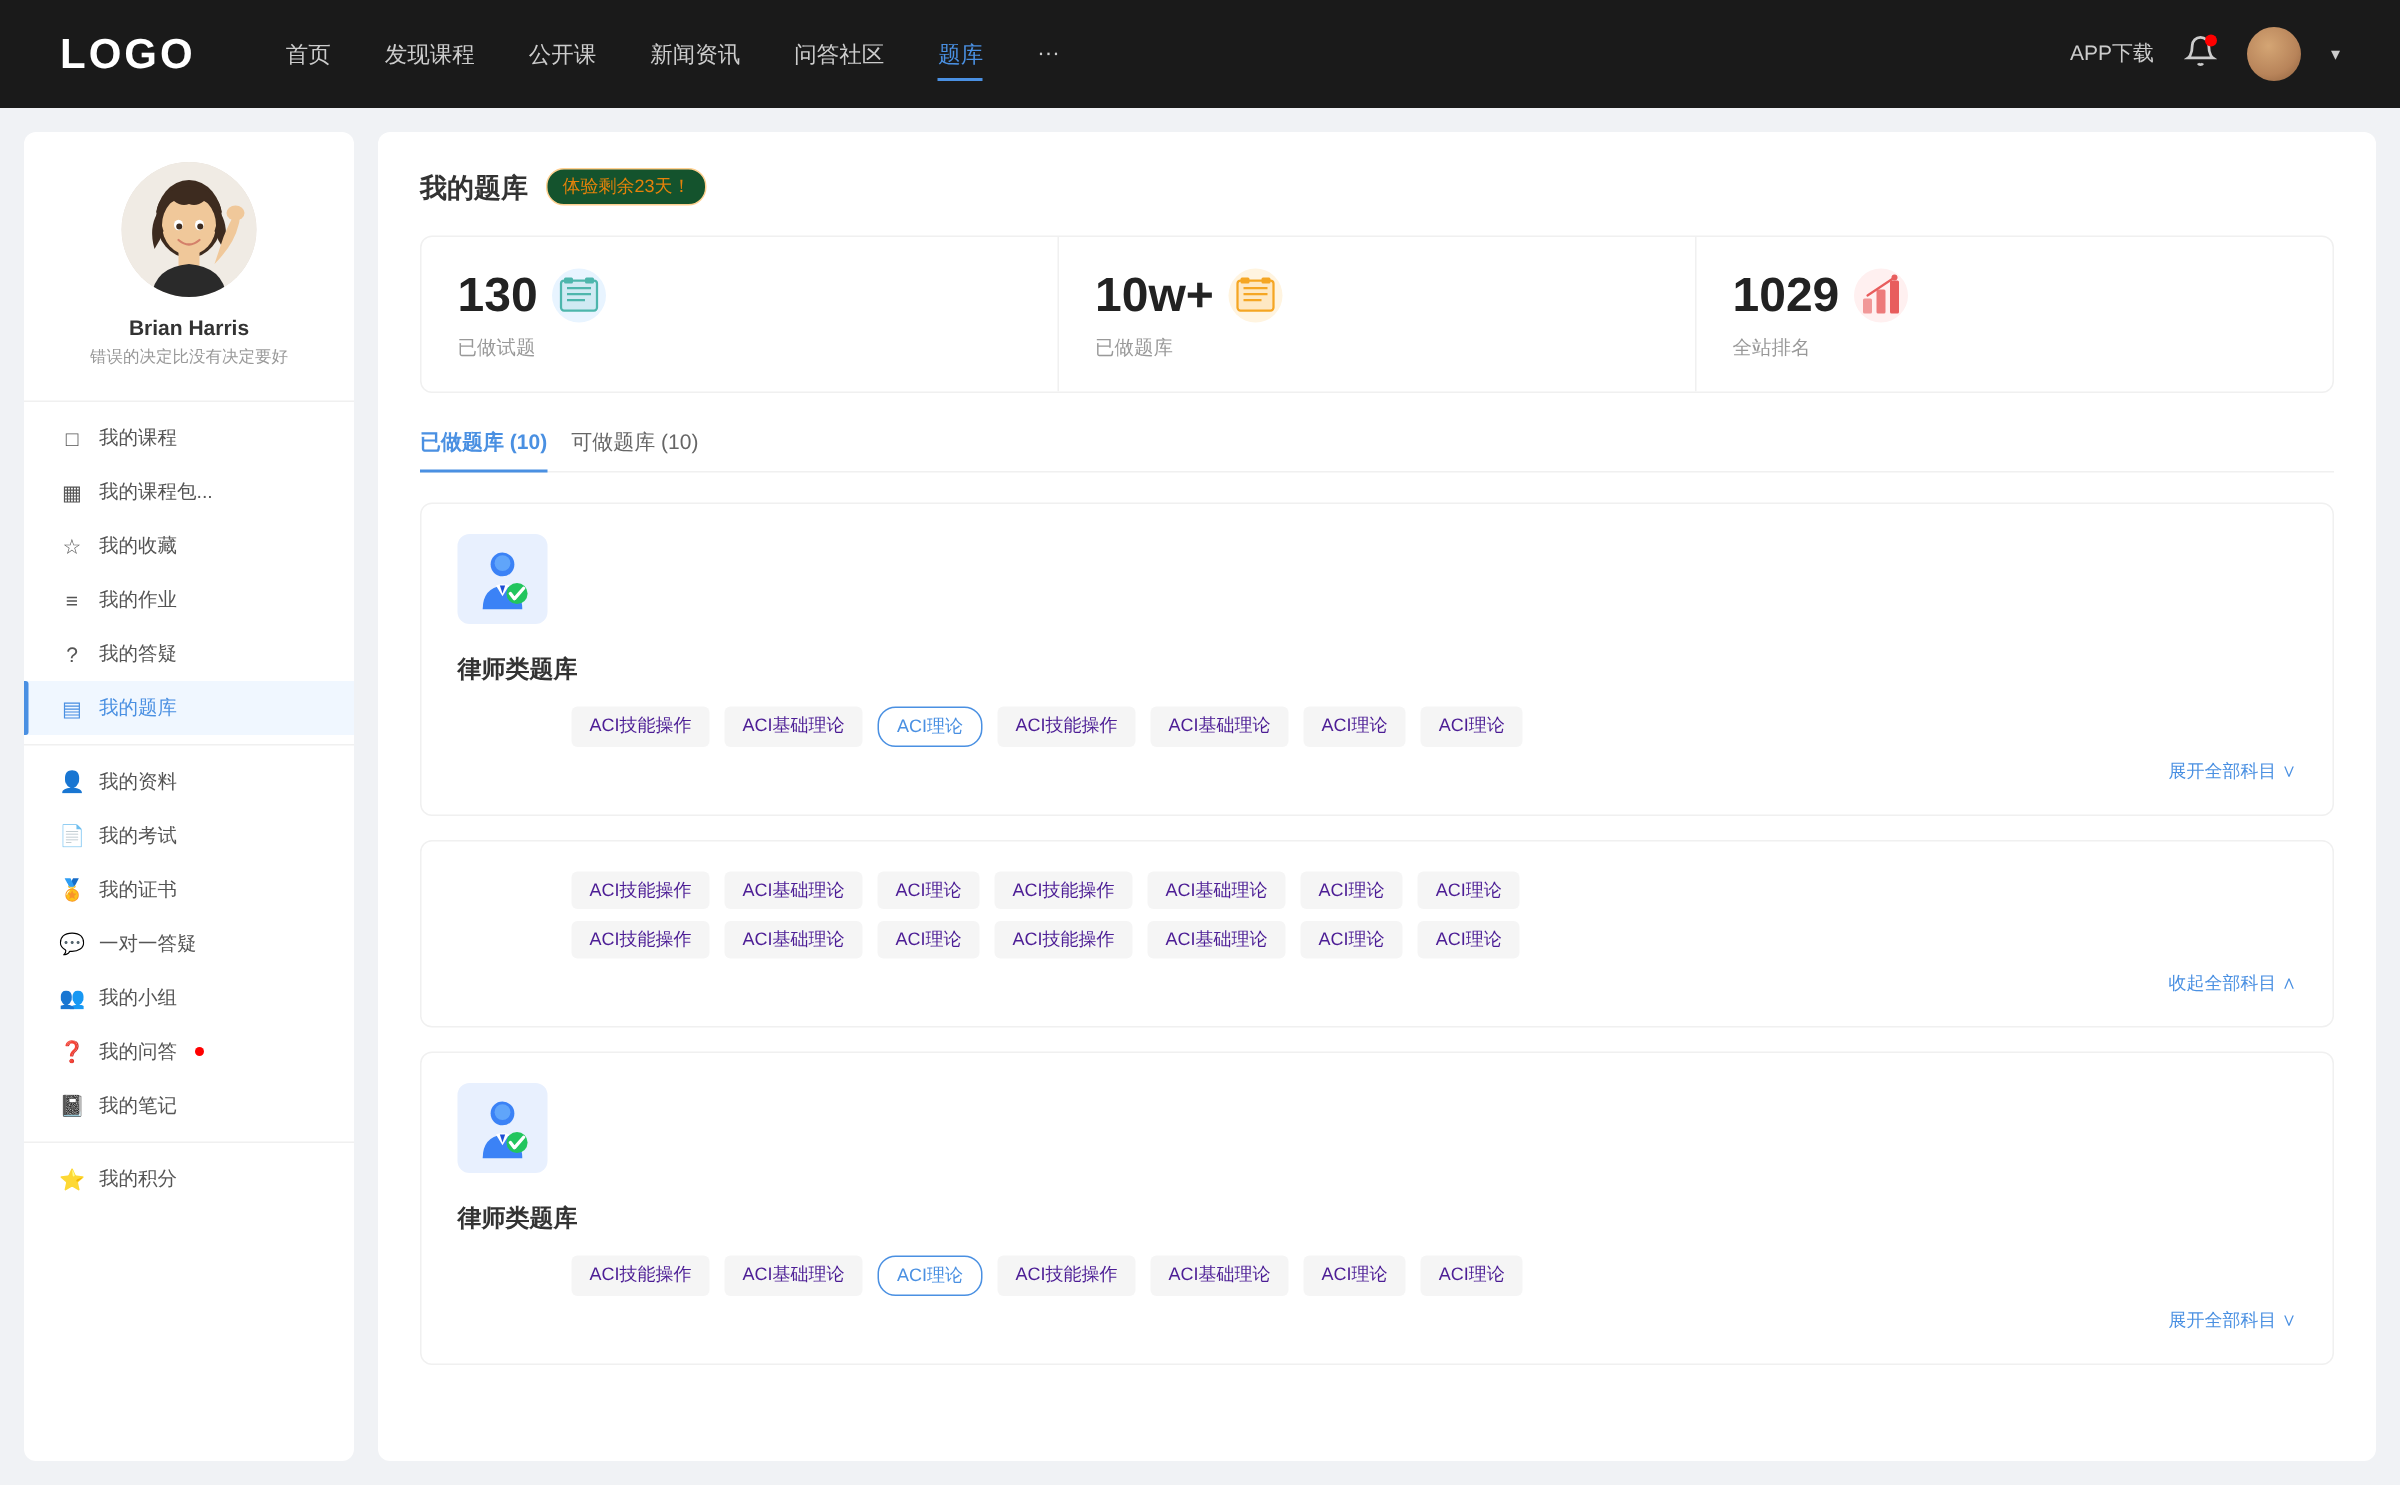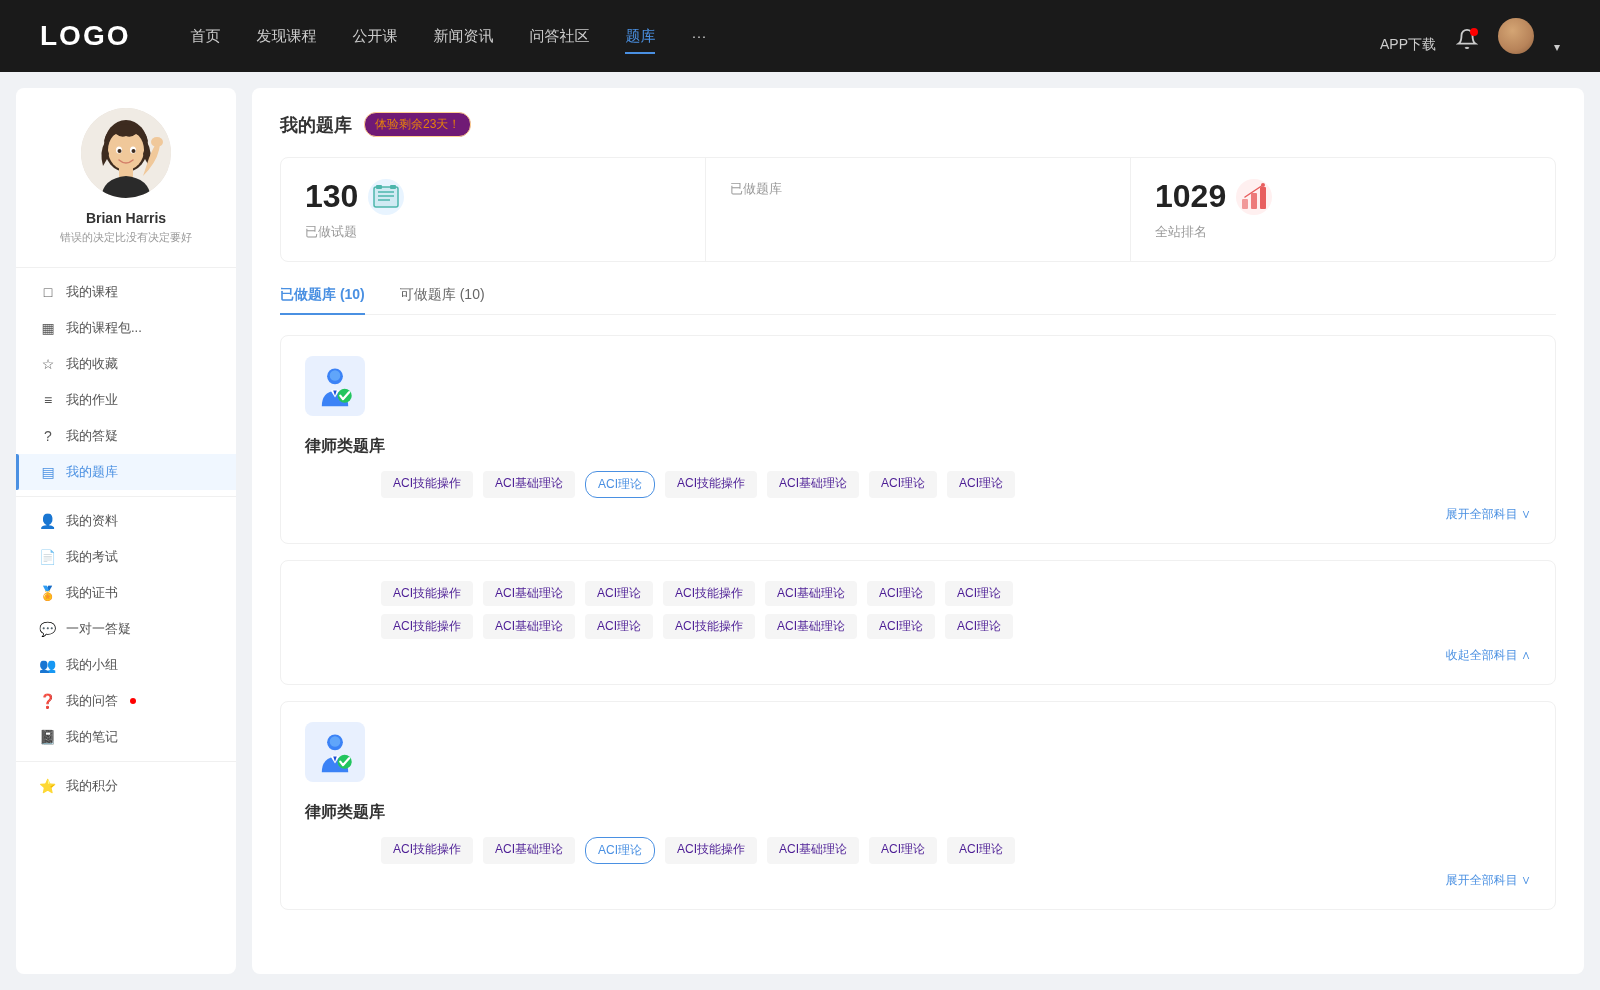--- a/index.html
+++ b/index.html
@@ -40,21 +40,21 @@
     .nav-link.active::after {
       content: '';
       position: absolute;
       bottom: -4px;
       left: 0; right: 0;
       height: 2px;
       background: #4a90e2;
     }
     .nav-right {
       display: flex;
-      align-items: flex-end;
+      align-items: center;
       gap: 20px;
       margin-left: auto;
     }
     .nav-app-download {
       color: #ccc;
       font-size: 14px;
       cursor: pointer;
     }
     .nav-bell {
       position: relative;
@@ -190,21 +190,21 @@
       align-items: center;
       gap: 12px;
       margin-bottom: 20px;
     }
     .page-title {
       font-size: 18px;
       font-weight: 600;
       color: #333;
     }
     .trial-badge {
-      background: #701a75;
+      background: #14532d;
       color: #e6820a;
       font-size: 12px;
       padding: 3px 10px;
       border-radius: 12px;
       border: 1px solid #ffd090;
     }
 
     
     .stats-row {
       display: flex;
@@ -241,21 +241,21 @@
     }
     .stat-label {
       font-size: 13px;
       color: #999;
       margin-top: 2px;
     }
 
     
     .tabs {
       display: flex;
-      gap: 35px;
+      gap: 16px;
       border-bottom: 1px solid #f0f0f0;
       margin-bottom: 20px;
     }
     .tab {
       font-size: 14px;
       color: #666;
       padding-bottom: 10px;
       cursor: pointer;
       position: relative;
     }
@@ -496,20 +496,34 @@
               <line x1="8" y1="19" x2="20" y2="19" stroke="#4db6ac" stroke-width="1.5"></line>
               <rect x="6" y="4" width="6" height="4" rx="1" fill="#4db6ac"></rect>
               <rect x="20" y="4" width="6" height="4" rx="1" fill="#4db6ac"></rect>
             </svg>
           </div>
         </div>
         <div class="stat-label">已做试题</div>
       </div>
 
       <div class="stat-card">
+        <div class="stat-top">
+          <span class="stat-value">10w+</span>
+          <div class="stat-icon stat-icon-orange">
+            <svg width="32" height="32" viewBox="0 0 32 32">
+              <rect x="4" y="6" width="24" height="20" rx="2" fill="#f5a623" opacity="0.15"></rect>
+              <rect x="4" y="6" width="24" height="20" rx="2" fill="none" stroke="#f5a623" stroke-width="1.5"></rect>
+              <line x1="8" y1="11" x2="24" y2="11" stroke="#f5a623" stroke-width="1.5"></line>
+              <line x1="8" y1="15" x2="24" y2="15" stroke="#f5a623" stroke-width="1.5"></line>
+              <line x1="8" y1="19" x2="20" y2="19" stroke="#f5a623" stroke-width="1.5"></line>
+              <rect x="6" y="4" width="6" height="4" rx="1" fill="#f5a623"></rect>
+              <rect x="20" y="4" width="6" height="4" rx="1" fill="#f5a623"></rect>
+            </svg>
+          </div>
+        </div>
         <div class="stat-label">已做题库</div>
       </div>
 
       <div class="stat-card">
         <div class="stat-top">
           <span class="stat-value">1029</span>
           <div class="stat-icon stat-icon-red">
             <svg width="32" height="32" viewBox="0 0 32 32">
               <rect x="4" y="18" width="6" height="10" rx="1" fill="#e85d5d" opacity="0.6"></rect>
               <rect x="13" y="12" width="6" height="16" rx="1" fill="#e85d5d" opacity="0.8"></rect>

